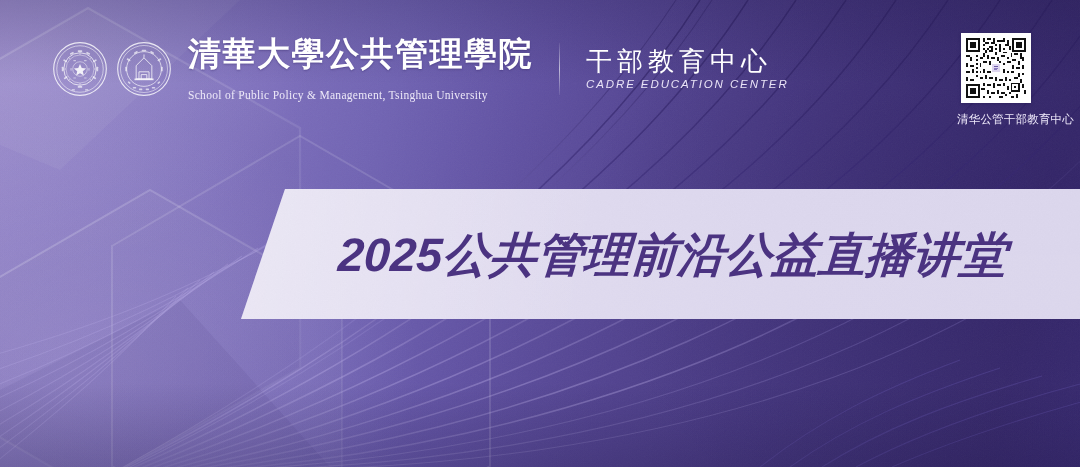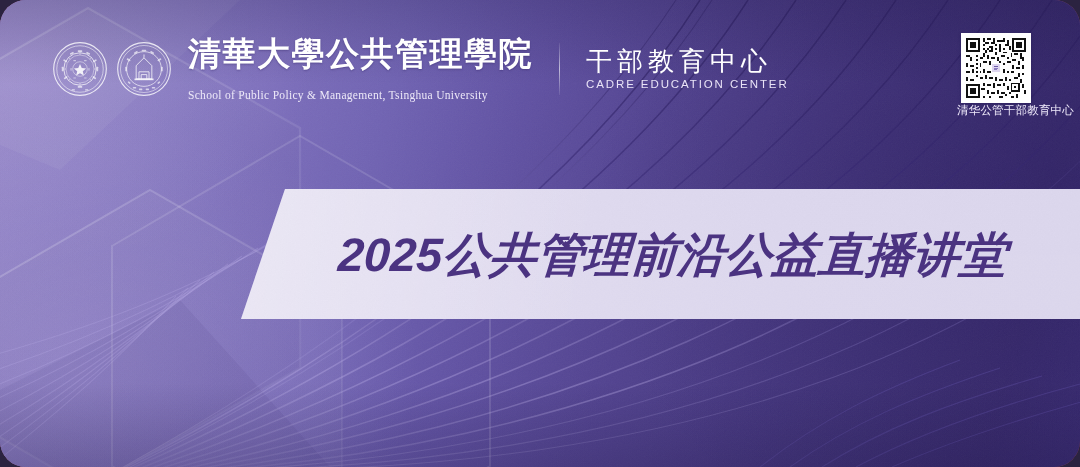--- a/index.html
+++ b/index.html
@@ -11,21 +11,20 @@
   body {
     font-family: "Liberation Sans", "DejaVu Sans", sans-serif;
   }
 
   #banner {
     position: relative;
     width: 1080px;
     height: 467px;
     overflow: hidden;
     background: #c2410c;
-    border-radius: 26px;
   }
 
   
   .bg-layer {
     position: absolute;
     inset: 0;
     pointer-events: none;
   }
 
   .bg-base {
@@ -152,20 +151,21 @@
     white-space: nowrap;
   }
   .center-en {
     font-family: "Liberation Sans", "DejaVu Sans", sans-serif;
     font-size: 11.5px;
     line-height: 1.2;
     letter-spacing: 1.9px;
     color: #e9e3f7;
     white-space: nowrap;
     margin-top: 1px;
+    font-style: italic;
   }
 
   
   .qr-block {
     position: absolute;
     right: 46px;
     top: 33px;
     width: 76px;
     z-index: 6;
     text-align: center;
@@ -174,20 +174,21 @@
     width: 70px;
     height: 70px;
     margin: 0 auto;
     background: #ffffff;
     padding: 3px;
     box-sizing: border-box;
     box-shadow: 0 1px 3px rgba(30,18,70,.35);
   }
   .qr-frame svg { display:block; width:100%; height:100%; }
   .qr-caption {
+    margin-top: 9px;
     font-family: "Liberation Sans", "DejaVu Sans", sans-serif;
     font-size: 11.5px;
     letter-spacing: .2px;
     color: #efeafb;
     white-space: nowrap;
     transform: translateX(-1px);
   }
 
   
   .title-band {

